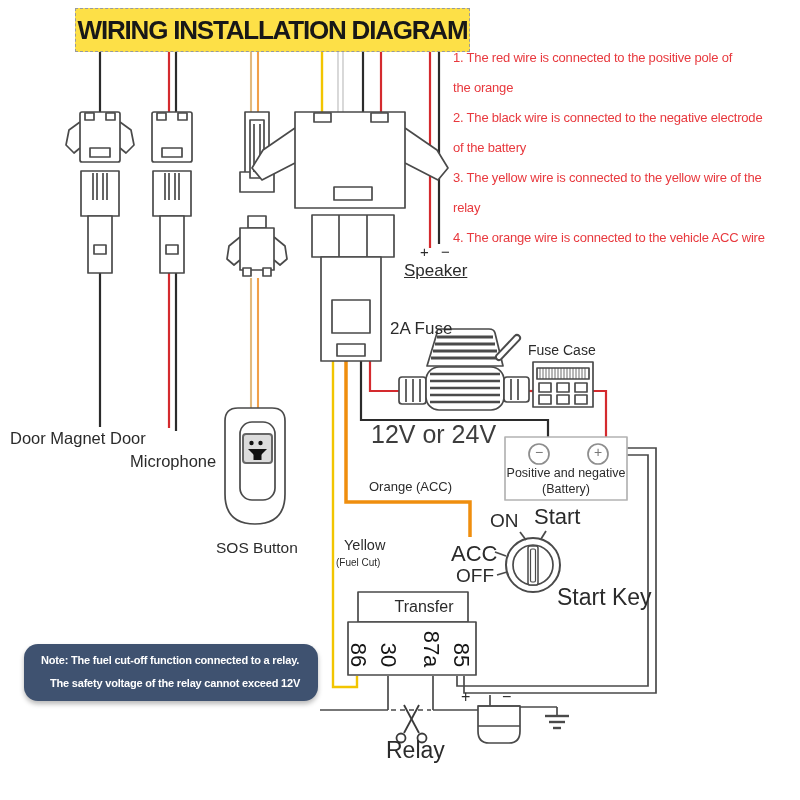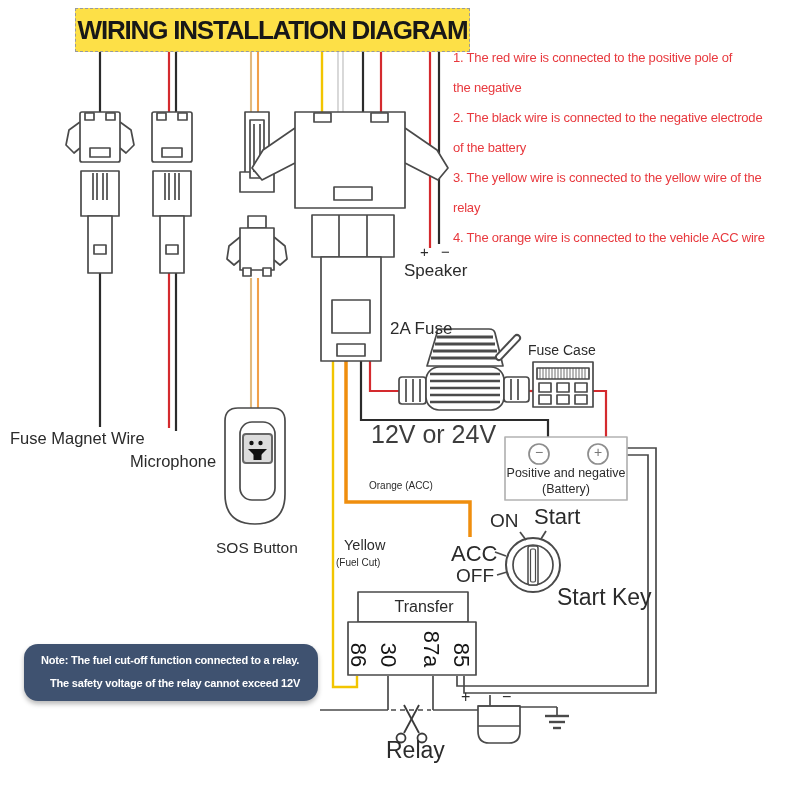--- a/index.html
+++ b/index.html
@@ -255,44 +255,44 @@
         </g>
       </g>
     </g>
   </svg>
 
   <div class="title-box">
     <span>WIRING INSTALLATION DIAGRAM</span>
   </div>
 
   <div class="red-line" style="top:50px">1. The red wire is connected to the positive pole of</div>
-  <div class="red-line" style="top:80px">the negative</div>
+  <div class="red-line" style="top:80px">the orange</div>
   <div class="red-line" style="top:110px">2. The black wire is connected to the negative electrode</div>
   <div class="red-line" style="top:140px">of the battery</div>
   <div class="red-line" style="top:170px">3. The yellow wire is connected to the yellow wire of the</div>
   <div class="red-line" style="top:200px">relay</div>
   <div class="red-line" style="top:230px">4. The orange wire is connected to the vehicle ACC wire</div>
 
   <div class="lbl" style="left:420px;top:244px;font-size:15px;letter-spacing:4px;">+ −</div>
-  <div class="lbl" style="left:404px;top:262px;font-size:17px;">Speaker</div>
+  <div class="lbl" style="left:404px;top:262px;font-size:17px;text-decoration:underline;">Speaker</div>
 
   <div class="lbl" style="left:390px;top:320px;font-size:17px;text-align:center;">2A Fuse</div>
   <div class="lbl" style="left:528px;top:343px;font-size:14px;">Fuse Case</div>
   <div class="lbl" style="left:371px;top:421px;font-size:25px;color:#3d3d3d;">12V or 24V</div>
 
-  <div class="lbl" style="left:10px;top:429px;font-size:16.5px;">Fuse Magnet Wire</div>
+  <div class="lbl" style="left:10px;top:429px;font-size:16.5px;">Door Magnet Door</div>
   <div class="lbl" style="left:130px;top:452px;font-size:16.5px;">Microphone</div>
   <div class="lbl" style="left:216px;top:539px;font-size:15.5px;">SOS Button</div>
 
   <div class="lbl ctr" style="left:505px;top:467px;width:122px;font-size:12.5px;">Positive and negative</div>
   <div class="lbl ctr" style="left:505px;top:483px;width:122px;font-size:12.5px;">(Battery)</div>
   <div class="lbl ctr" style="left:531px;top:445px;width:16px;font-size:14px;color:#777;">−</div>
   <div class="lbl ctr" style="left:590px;top:445px;width:16px;font-size:14px;color:#777;">+</div>
 
-  <div class="lbl" style="left:369px;top:480px;font-size:10px;">Orange (ACC)</div>
+  <div class="lbl" style="left:369px;top:480px;font-size:13px;">Orange (ACC)</div>
   <div class="lbl" style="left:344px;top:538px;font-size:14.5px;">Yellow</div>
   <div class="lbl" style="left:336px;top:557px;font-size:10px;">(Fuel Cut)</div>
 
   <div class="lbl" style="left:490px;top:511px;font-size:19px;">ON</div>
   <div class="lbl" style="left:534px;top:505px;font-size:22px;">Start</div>
   <div class="lbl" style="left:451px;top:542px;font-size:22px;">ACC</div>
   <div class="lbl" style="left:456px;top:566px;font-size:19px;">OFF</div>
   <div class="lbl" style="left:557px;top:585px;font-size:23px;">Start Key</div>
 
   <div class="lbl ctr" style="left:358px;top:598px;width:132px;font-size:16px;">Transfer</div>

